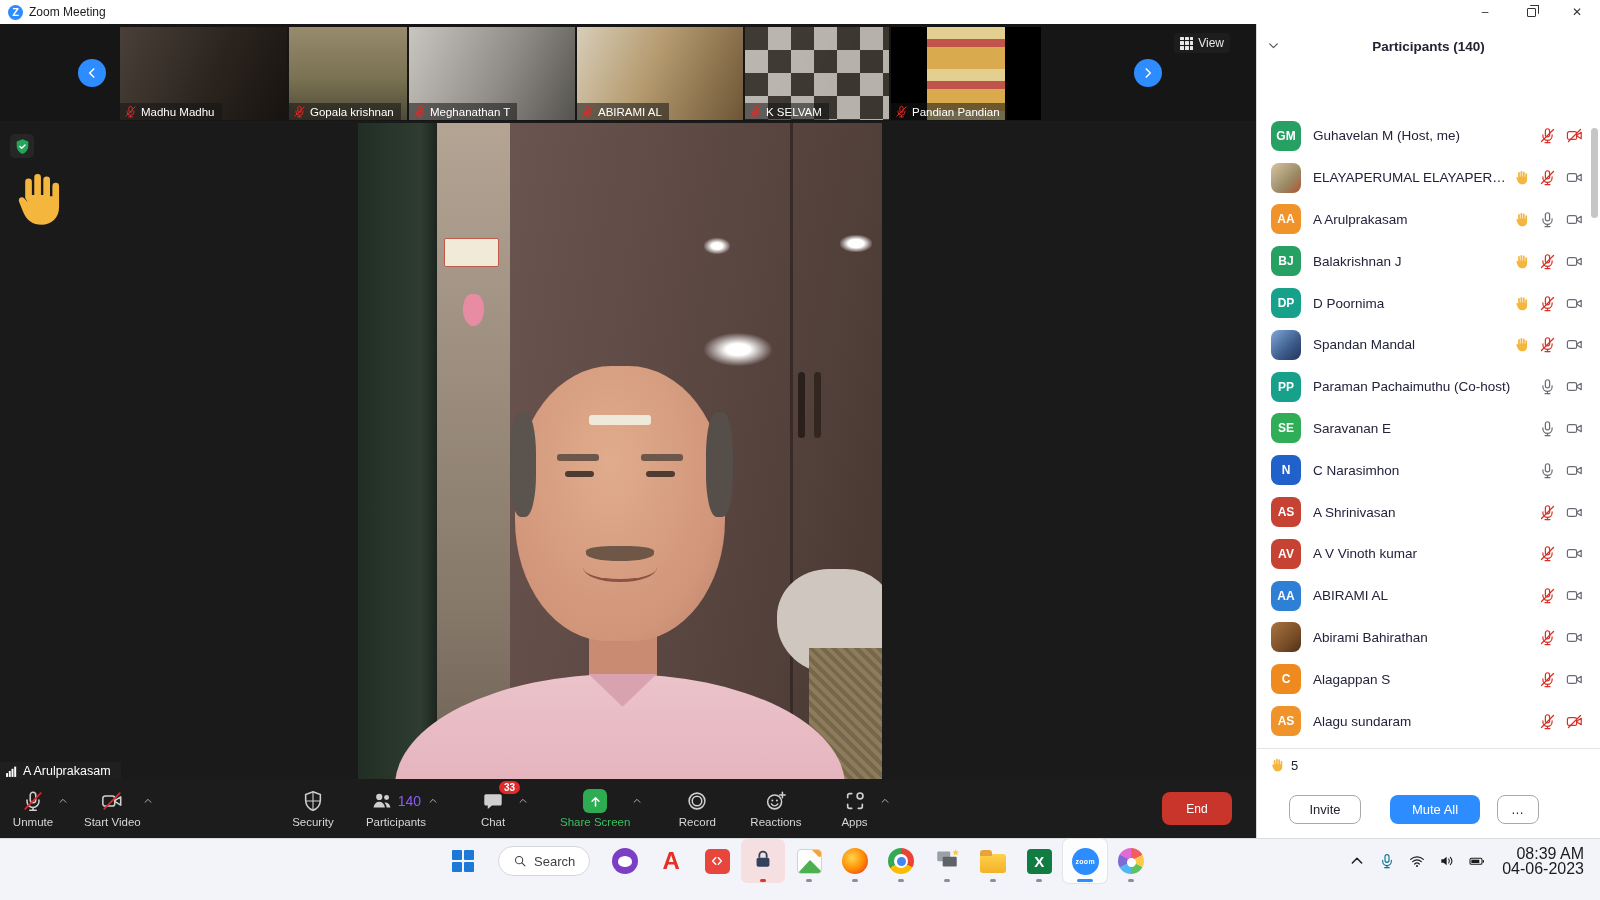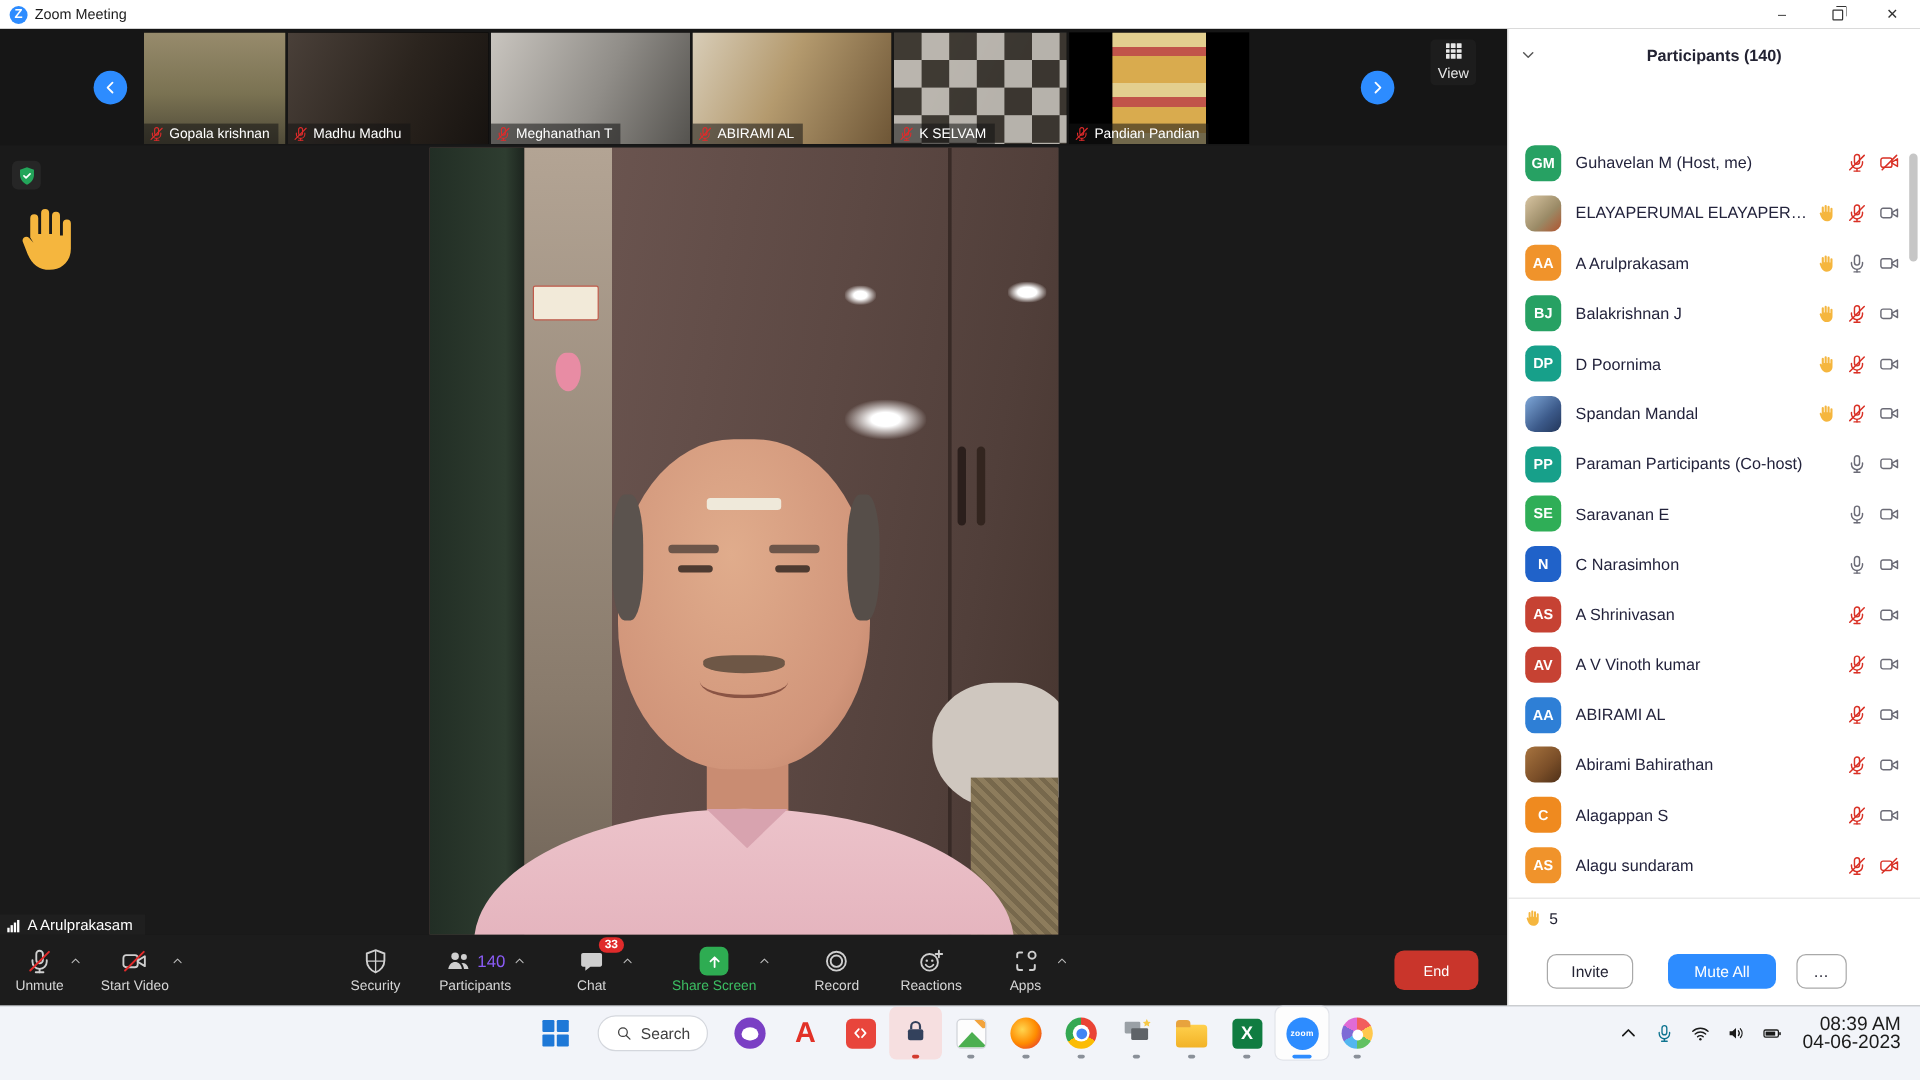--- a/index.html
+++ b/index.html
@@ -36,21 +36,21 @@
       background:rgba(20,20,20,.55); padding:2px 7px 2px 4px; max-width:100%; }
   .thumb-label .tname { color:#fff; font-size:11.5px; white-space:nowrap; }
   .mic-mini { width:13px; height:13px; color:#e02b2b; flex:0 0 auto; }
 
   .nav-arrow { position:absolute; width:28px; height:28px; border-radius:50%; background:#2d8cff;
       display:flex; align-items:center; justify-content:center; top:35px; z-index:5; }
   .nav-arrow svg { width:14px; height:14px; color:#fff; }
   .nav-left { left:78px; } .nav-right { left:1134px; }
 
   .view-btn { position:absolute; top:9px; right:26px; display:flex; align-items:center; gap:5px;
-      color:#e8e8e8; font-size:12px; padding:3px 6px; border-radius:4px; background:rgba(40,40,40,.4);flex-direction:column; }
+      color:#e8e8e8; font-size:12px; padding:3px 6px; border-radius:4px; background:rgba(40,40,40,.4); }
   .grid-ic { width:13px; height:13px; display:grid; grid-template-columns:repeat(3,1fr); gap:1px; }
   .grid-ic i { background:#e8e8e8; border-radius:.5px; }
 
   
   .shield-badge { position:absolute; left:10px; top:110px; width:24px; height:24px; border-radius:5px;
       background:#262626; display:flex; align-items:center; justify-content:center; }
   .shield-badge svg { width:17px; height:17px; }
   .hand-overlay { position:absolute; left:6px; top:138px; width:64px; height:74px; color:#f5b63e; }
 
   
@@ -334,36 +334,36 @@
       <div class="wbtn">
           <span>✕</span>
         </div>
     </div>
   </div>
 
   <div class="meeting">
 
     <div class="strip">
       <div class="thumbs" id="thumbs">
-        <div class="thumb" style="width: 118px;">
+        <div class="thumb" style="width: 167px;">
+            <div class="thumb-img" style="background: linear-gradient(115deg, rgb(74, 64, 57), rgb(43, 36, 30) 55%, rgb(23, 19, 16));"></div>
+            <div class="thumb-label">
+              <svg class="mic-mini">
+                <use href="#ic-mic-off"></use>
+              </svg>
+              <span class="tname">Madhu Madhu</span>
+            </div>
+          </div>
+          <div class="thumb" style="width: 118px;">
             <div class="thumb-img" style="background: linear-gradient(rgb(151, 139, 108), rgb(122, 114, 82) 55%, rgb(79, 74, 56));"></div>
             <div class="thumb-label">
               <svg class="mic-mini">
                 <use href="#ic-mic-off"></use>
               </svg>
               <span class="tname">Gopala krishnan</span>
-            </div>
-          </div>
-          <div class="thumb" style="width: 167px;">
-            <div class="thumb-img" style="background: linear-gradient(115deg, rgb(74, 64, 57), rgb(43, 36, 30) 55%, rgb(23, 19, 16));"></div>
-            <div class="thumb-label">
-              <svg class="mic-mini">
-                <use href="#ic-mic-off"></use>
-              </svg>
-              <span class="tname">Madhu Madhu</span>
             </div>
           </div>
           <div class="thumb" style="width: 166px;">
             <div class="thumb-img" style="background: linear-gradient(115deg, rgb(201, 197, 191), rgb(144, 141, 136) 55%, rgb(85, 83, 79));"></div>
             <div class="thumb-label">
               <svg class="mic-mini">
                 <use href="#ic-mic-off"></use>
               </svg>
               <span class="tname">Meghanathan T</span>
             </div>
@@ -701,21 +701,21 @@
             <svg class="pmic icon-off">
               <use href="#ic-mic-off"></use>
             </svg>
             <svg class="pcam icon-on">
               <use href="#ic-cam"></use>
             </svg>
           </div>
         </div>
         <div class="prow">
           <div class="pavatar" style="background: rgb(23, 160, 138);">PP</div>
-          <div class="pname">Paraman Participants (Co-host)</div>
+          <div class="pname">Paraman Pachaimuthu (Co-host)</div>
           <div class="picons">
             <svg class="ph" style="visibility: hidden;">
               <use href="#ic-hand"></use>
             </svg>
             <svg class="pmic icon-on">
               <use href="#ic-mic"></use>
             </svg>
             <svg class="pcam icon-on">
               <use href="#ic-cam"></use>
             </svg>

